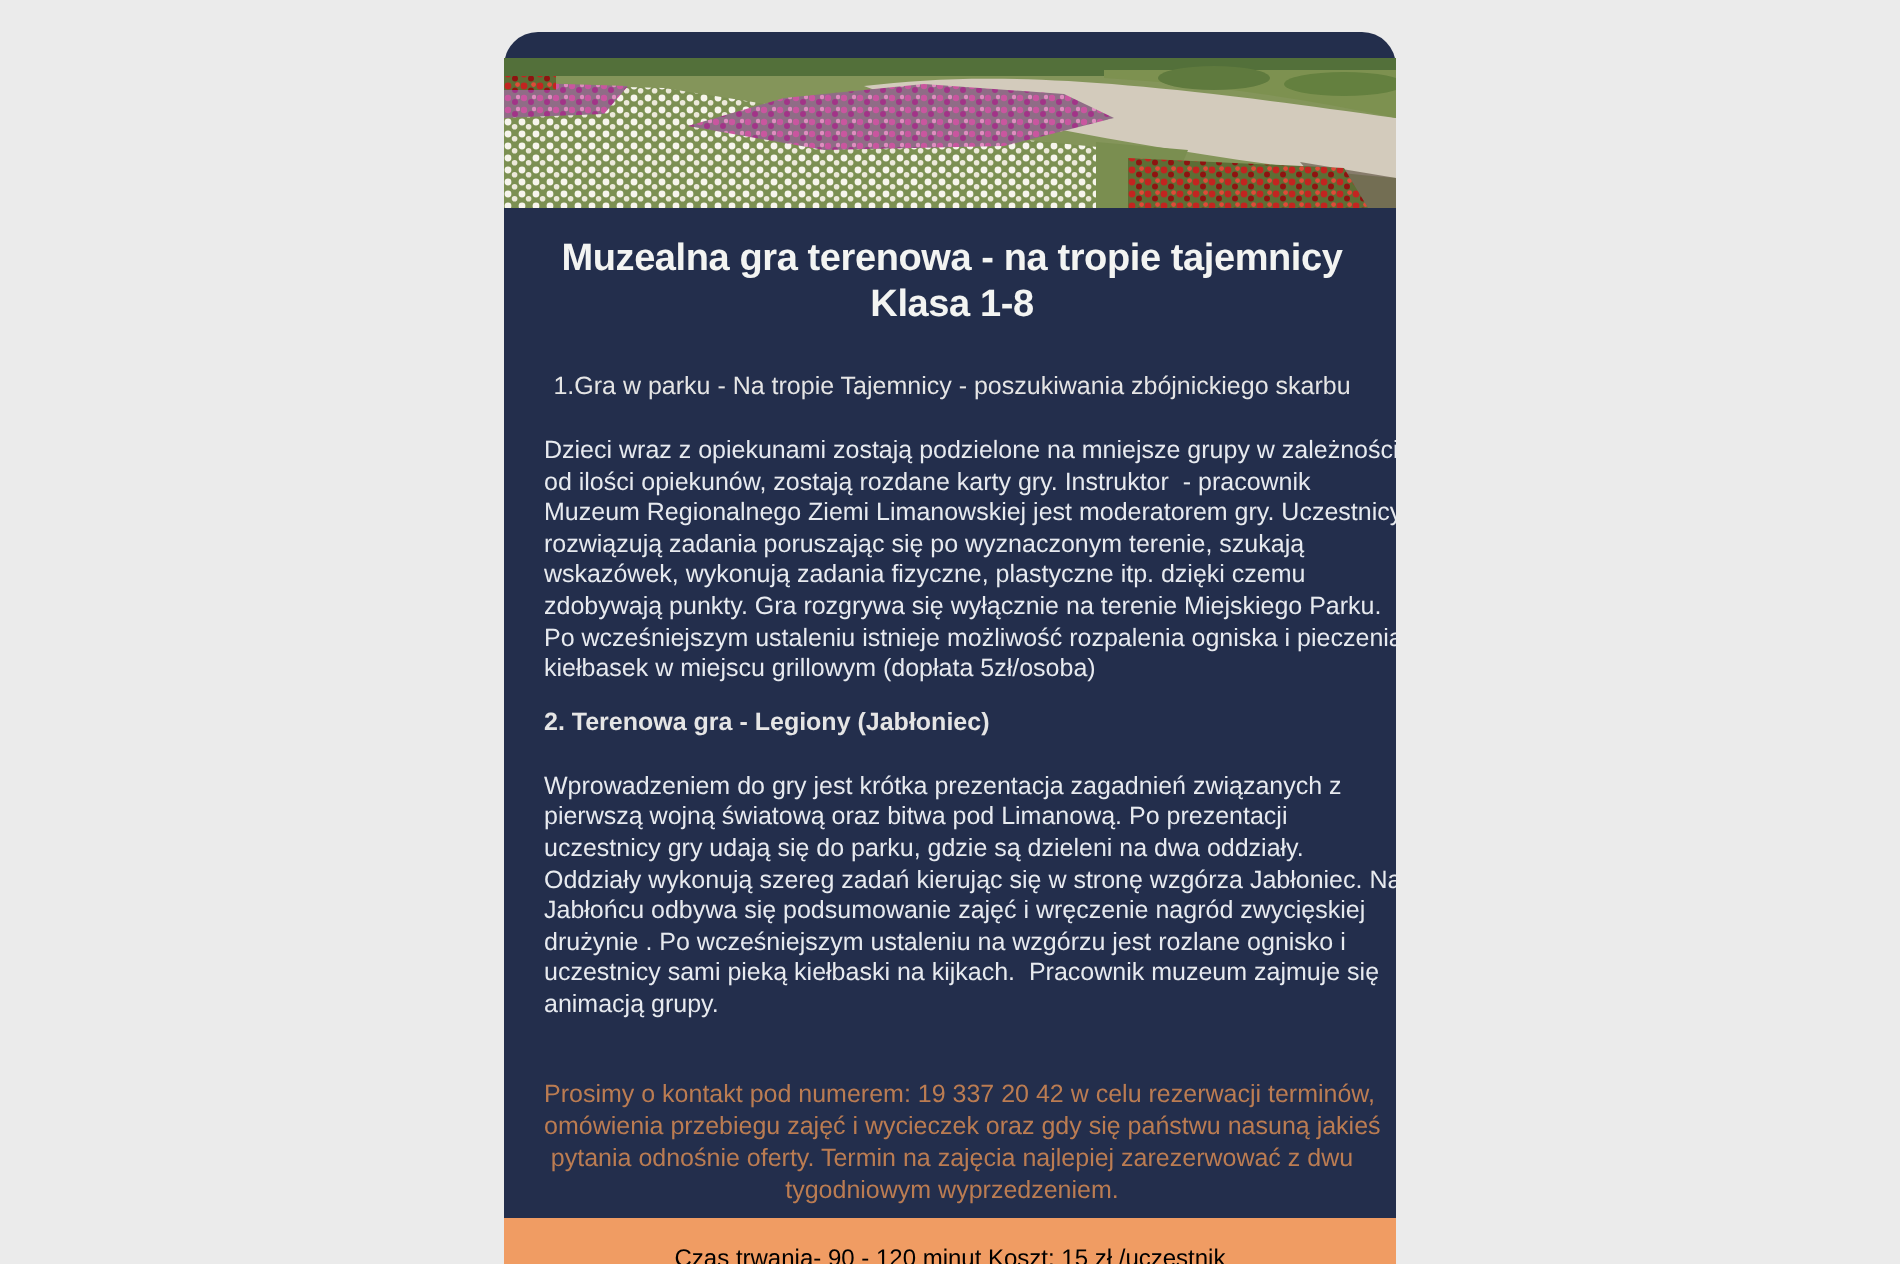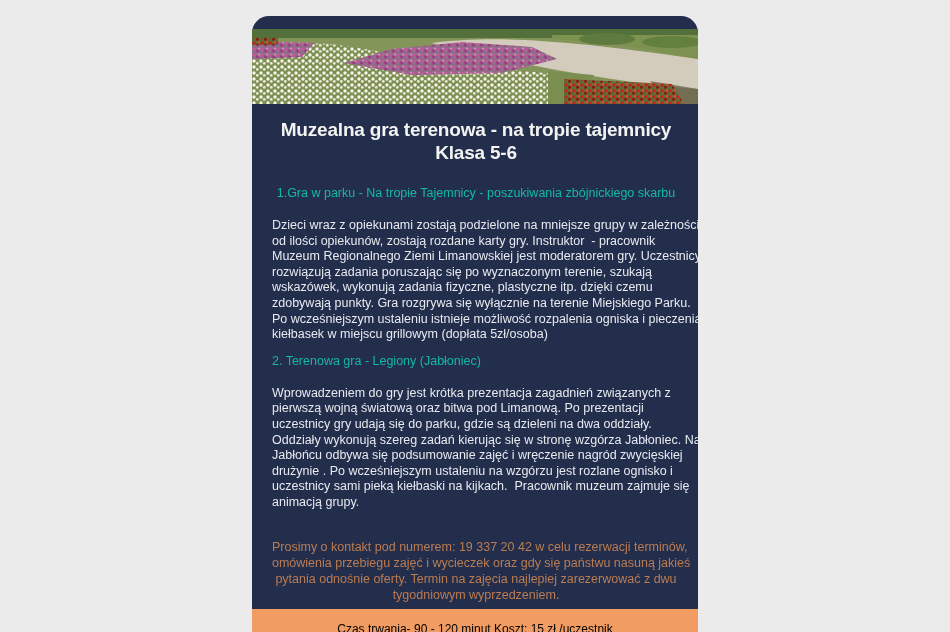--- a/index.html
+++ b/index.html
@@ -30,27 +30,27 @@
   .title {
     text-align: center;
     color: #f3f4f2;
     font-weight: bold;
     font-size: 19px;
     line-height: 23px;
     letter-spacing: -0.2px;
     margin: 0 -8px;
   }
   .section-heading {
-    color: #14b8a6;
+    color: #e5e5e5;
     font-size: 12.5px;
     line-height: 16px;
     white-space: pre;
   }
   .section-heading.centered { text-align: center; margin-top: 21px; }
-  .section-heading.left { text-align: left; margin-top: 10px; }
+  .section-heading.left { text-align: left; margin-top: 10px; font-weight: bold; }
   .body-text {
     color: #e7eaef;
     font-size: 12.5px;
     line-height: 15.6px;
     white-space: pre;
     margin-top: 17px;
   }
   .contact-text {
     color: #bb7c52;
     font-size: 12.5px;
@@ -107,21 +107,21 @@
       <polygon fill="url(#pm)" points="92,34 140,20 210,13 280,18 305,30 250,44 160,46"></polygon>
       <rect x="0" y="9" width="26" height="7" fill="url(#pr)"></rect>
       <polygon fill="#7a8e50" points="296,42 342,46 330,75 296,75"></polygon>
       <polygon fill="#6e6252" opacity="0.75" points="398,52 446,60 446,75 418,75"></polygon>
       <polygon fill="url(#pr)" points="312,50 420,55 432,75 312,75"></polygon>
     </svg>
 
     <div class="content">
       <div class="title">
         <div>Muzealna gra terenowa - na tropie tajemnicy</div>
-        <div>Klasa 5-6</div>
+        <div>Klasa 1-8</div>
       </div>
 
       <div class="section-heading centered">1.Gra w parku - Na tropie Tajemnicy - poszukiwania zbójnickiego skarbu</div>
       <div class="body-text">Dzieci wraz z opiekunami zostają podzielone na mniejsze grupy w zależności
 od ilości opiekunów, zostają rozdane karty gry. Instruktor  - pracownik
 Muzeum Regionalnego Ziemi Limanowskiej jest moderatorem gry. Uczestnicy
 rozwiązują zadania poruszając się po wyznaczonym terenie, szukają
 wskazówek, wykonują zadania fizyczne, plastyczne itp. dzięki czemu
 zdobywają punkty. Gra rozgrywa się wyłącznie na terenie Miejskiego Parku.
 Po wcześniejszym ustaleniu istnieje możliwość rozpalenia ogniska i pieczenia

